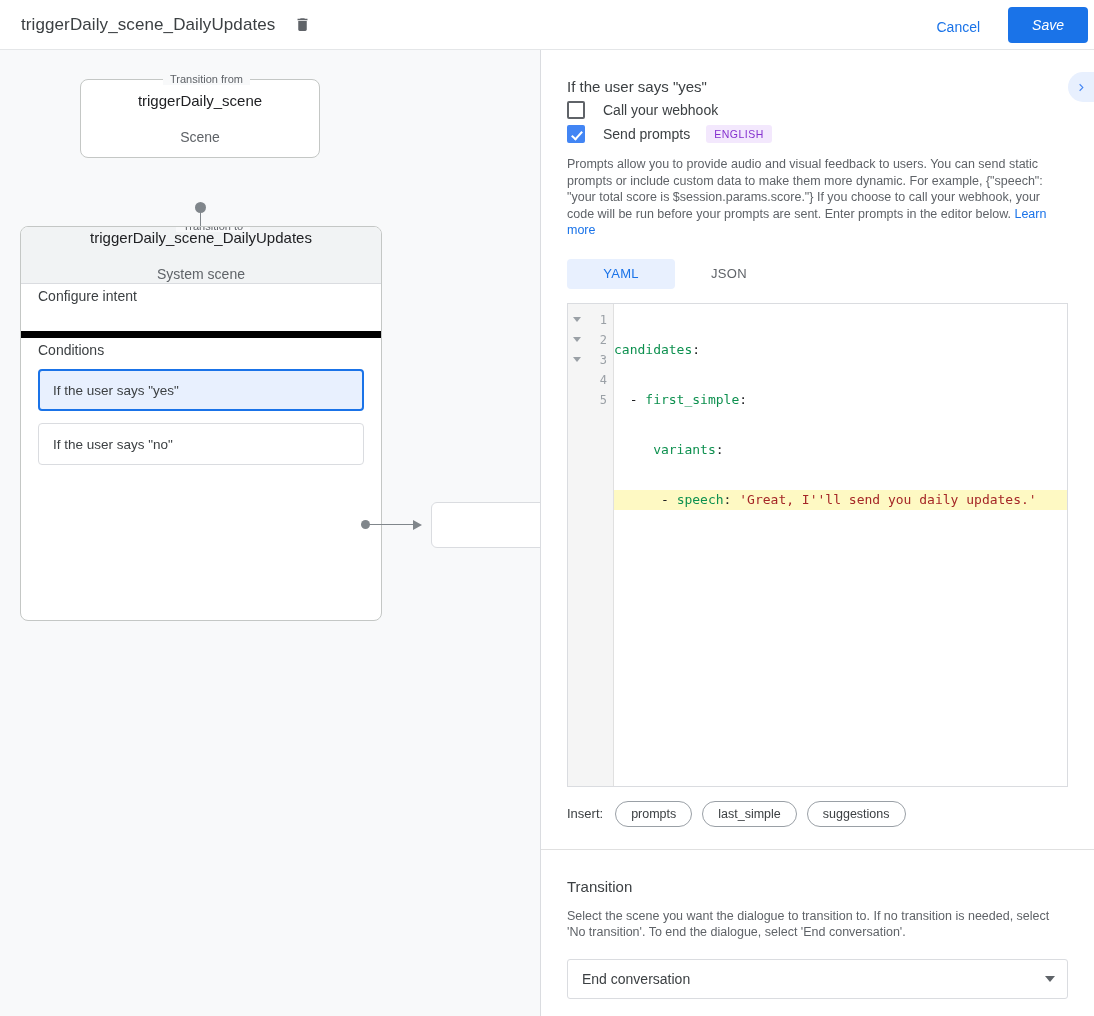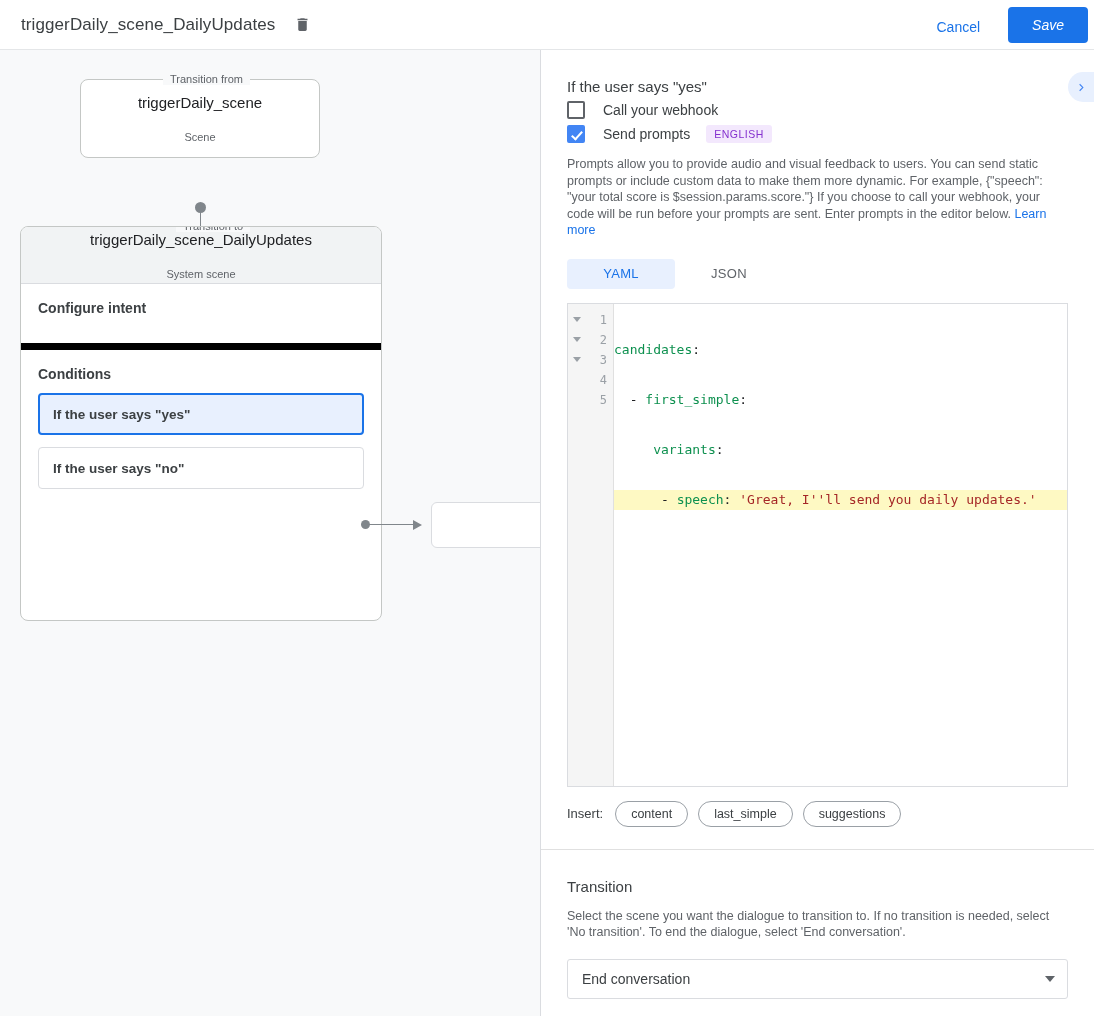--- a/index.html
+++ b/index.html
@@ -88,21 +88,21 @@
     width: 240px; height: 79px;
     display: flex; flex-direction: column;
     align-items: center; justify-content: center;
   }
   .node-from .fieldset-legend { left: 82px; }
   .node-title {
     font-size: 15px;
     color: #202124;
   }
   .node-sub {
-    font-size: 11px;
+    font-size: 14px;
     color: #5f6368;
     margin-top: 20px;
   }
   
   .conn-dot {
     position: absolute;
     left: 195px; top: 152px;
     width: 11px; height: 11px;
     border-radius: 50%;
     background: #80868b;
@@ -130,22 +130,21 @@
   }
   .node-to .fieldset-legend { left: 155px; }
   .node-to-head {
     height: 57px;
     background: #f1f3f4;
     border-bottom: 1px solid #dadce0;
     display: flex; flex-direction: column;
     align-items: center; justify-content: center;
   }
   .section {
-    padding: 16px 17px 16px 17px;
-    font-weight: bold;
+    padding: 4px 17px 16px 17px;
   }
   .section + .section { border-top: 7px solid #000000; }
   .section-label {
     font-size: 14px;
     color: #3c4043;
     margin-bottom: 11px;
   }
   .box-item {
     border: 1px solid #dadce0;
     border-radius: 4px;
@@ -487,21 +486,21 @@
         <div class="code-row"><span class="tok-key">candidates</span><span class="tok-punct">:</span></div>
         <div class="code-row"><span class="tok-punct">  - </span><span class="tok-key">first_simple</span><span class="tok-punct">:</span></div>
         <div class="code-row"><span class="tok-punct">     </span><span class="tok-key">variants</span><span class="tok-punct">:</span></div>
         <div class="code-row hl"><span class="tok-punct">      - </span><span class="tok-key">speech</span><span class="tok-punct">:</span><span class="tok-str"> 'Great, I''ll send you daily updates.'</span></div>
         <div class="code-row"></div>
       </div>
     </div>
 
     <div class="insert-row">
       <div class="insert-label">Insert:</div>
-      <div class="chip">content</div>
+      <div class="chip">prompts</div>
       <div class="chip">last_simple</div>
       <div class="chip">suggestions</div>
     </div>
   </div>
 
   <div class="panel-divider"></div>
 
   <div class="panel-section">
     <div class="panel-heading">Transition</div>
     <div class="desc">Select the scene you want the dialogue to transition to. If no transition is needed, select 'No transition'. To end the dialogue, select 'End conversation'.</div>

